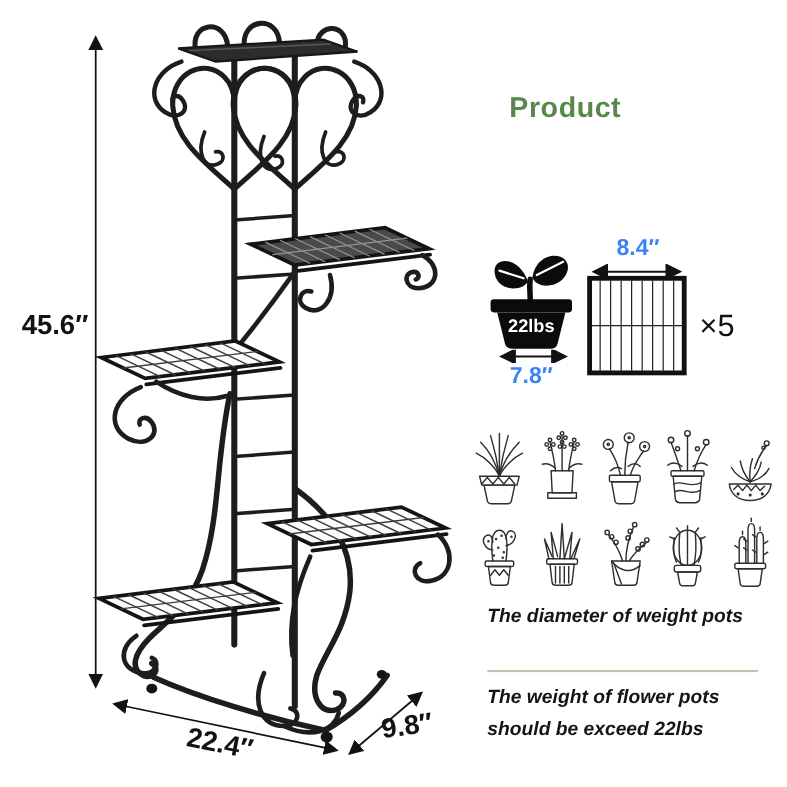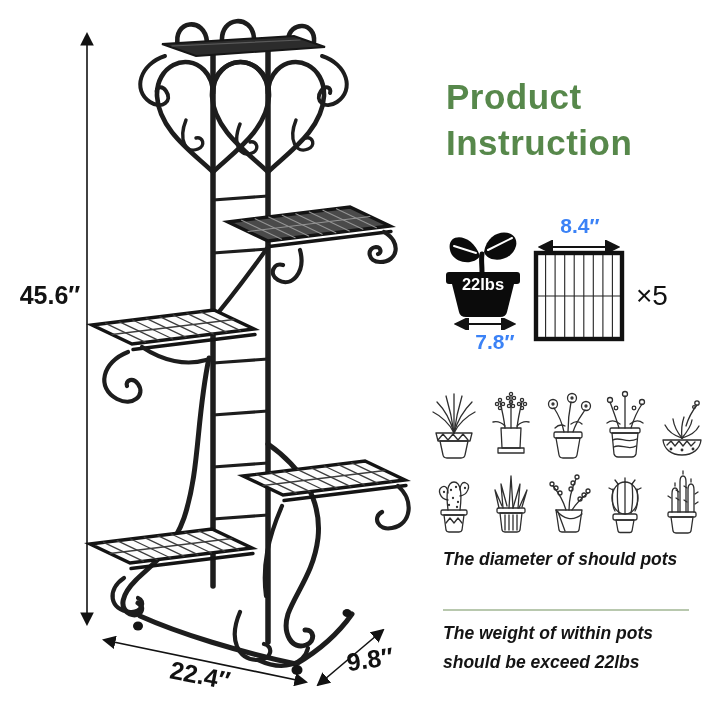--- a/index.html
+++ b/index.html
@@ -1,24 +1,24 @@
 <!DOCTYPE html>
 <html><head>
 <meta charset="utf-8">
 <style>
   html,body{margin:0;padding:0;background:#fff;}
   .canvas{position:relative;width:715px;height:715px;background:#ffffff;overflow:hidden;
           font-family:"Liberation Sans",sans-serif;color:#161616;}
   svg text{font-family:"Liberation Sans",sans-serif;}
   .dim{font-size:25px;font-weight:700;fill:#121212;}
   .abs{position:absolute;}
-  .title{left:446px;top:74px;font-size:35px;line-height:46px;font-weight:700;
+  .title{left:463px;top:74px;font-size:26px;line-height:46px;font-weight:700;
          letter-spacing:.5px;color:#57884b;}
   .spec-label{font-size:21px;font-weight:700;text-align:center;color:#3b82f6;}
-  .pot-weight{left:446px;top:275px;width:74px;text-align:center;font-size:16.5px;
+  .pot-weight{left:446px;top:288px;width:74px;text-align:center;font-size:16.5px;
               font-weight:700;color:#ffffff;z-index:3;}
   .times5{left:636px;top:280px;font-size:28px;color:#111;}
   .plants{left:427px;top:388px;width:288px;display:grid;
           grid-template-columns:repeat(5,57px);grid-auto-rows:74px;}
   .plants svg{display:block;}
   .doodle path,.doodle circle,.doodle polyline,.doodle ellipse,.doodle rect,.doodle line{
           stroke:#2e2e2e;fill:none;stroke-width:1.3;stroke-linecap:round;stroke-linejoin:round;}
   .notes{left:443px;width:256px;font-size:17.5px;font-weight:700;font-style:italic;
          line-height:29px;color:#141414;}
   .divider{left:443px;top:609px;width:246px;height:2px;background:#b8c8ae;}
@@ -157,40 +157,39 @@
       <path d="M104,640 L306,682" marker-start="url(#ah)" marker-end="url(#ah)"></path>
       <path d="M318,685 L383,630" marker-start="url(#ah)" marker-end="url(#ah)"></path>
     </g>
     <text class="dim" x="50" y="304" text-anchor="middle">45.6″</text>
     <text class="dim" x="200" y="684" text-anchor="middle" transform="rotate(11 200 676)">22.4″</text>
     <text class="dim" x="370" y="668" text-anchor="middle" transform="rotate(-8 370 660)">9.8″</text>
   </svg>
 
   <div class="abs title">
     <div>Product</div>
-    <div>Instruction</div>
   </div>
 
   <svg class="abs" style="left:444px;top:224px" width="78" height="96" viewBox="0 0 78 96">
     <g fill="#0b0b0b" stroke="none">
       <path d="M36,32 C28,8 2,8 6,26 C9,40 30,42 36,32 Z"></path>
       <path d="M40,28 C44,2 76,4 72,22 C68,38 44,40 40,28 Z"></path>
       <rect x="2" y="48" width="74" height="12" rx="3"></rect>
       <path d="M8,60 H70 L63,88 Q62,93 56,93 H22 Q16,93 15,88 Z"></path>
     </g>
     <path d="M38,48 C38,40 37,36 38,30" stroke="#0b0b0b" stroke-width="5" fill="none" stroke-linecap="round"></path>
     <path d="M10,22 L32,29" stroke="#ffffff" stroke-width="2" fill="none" stroke-linecap="round"></path>
     <path d="M68,14 L44,26" stroke="#ffffff" stroke-width="2" fill="none" stroke-linecap="round"></path>
   </svg>
   <div class="abs pot-weight">22lbs</div>
 
   <svg class="abs" style="left:452px;top:318px" width="66" height="12" viewBox="0 0 66 12">
     <path d="M4,6 H62" stroke="#121212" stroke-width="1.8" fill="none" marker-start="url(#ah)" marker-end="url(#ah)"></path>
   </svg>
-  <div class="abs spec-label" style="left:456px;top:330px;width:78px">7.8″</div>
+  <div class="abs spec-label" style="left:444px;top:330px;width:78px">7.8″</div>
 
   <div class="abs spec-label" style="left:534px;top:214px;width:92px">8.4″</div>
   <svg class="abs" style="left:532px;top:240px" width="94" height="104" viewBox="0 0 94 104">
     <path d="M8,7 H86" stroke="#121212" stroke-width="1.8" fill="none" marker-start="url(#ah)" marker-end="url(#ah)"></path>
     <rect x="4" y="13" width="86" height="86" fill="#ffffff" stroke="#111" stroke-width="4.4"></rect>
     <g stroke="#222" stroke-width="1.1">
       <path d="M13.6,15 V97"></path>
         <path d="M23.1,15 V97"></path>
         <path d="M32.7,15 V97"></path>
       <path d="M42.2,15 V97"></path>
@@ -369,23 +368,23 @@
       <path d="M40,42 L43,40"></path>
         <path d="M28,12 L28,9"></path>
         <path d="M36,20 L36,17"></path>
         <path d="M20,24 L20,21"></path>
       <rect x="13" y="50" width="28" height="5" rx="1.5"></rect>
       <path d="M16,55 L38,55 L36,69 Q35.5,71 33,71 H21 Q18.5,71 18,69 Z"></path>
     </svg>
   </div>
 
   <div class="abs notes note1">
-    <div>The diameter of should pots</div>
+    <div>The diameter of weight pots</div>
   </div>
 
   <div class="abs divider"></div>
 
   <div class="abs notes note2">
-    <div>The weight of within pots</div>
+    <div>The weight of flower pots</div>
     <div>should be exceed 22lbs</div>
   </div>
 
 </div>
 
 </body></html>

